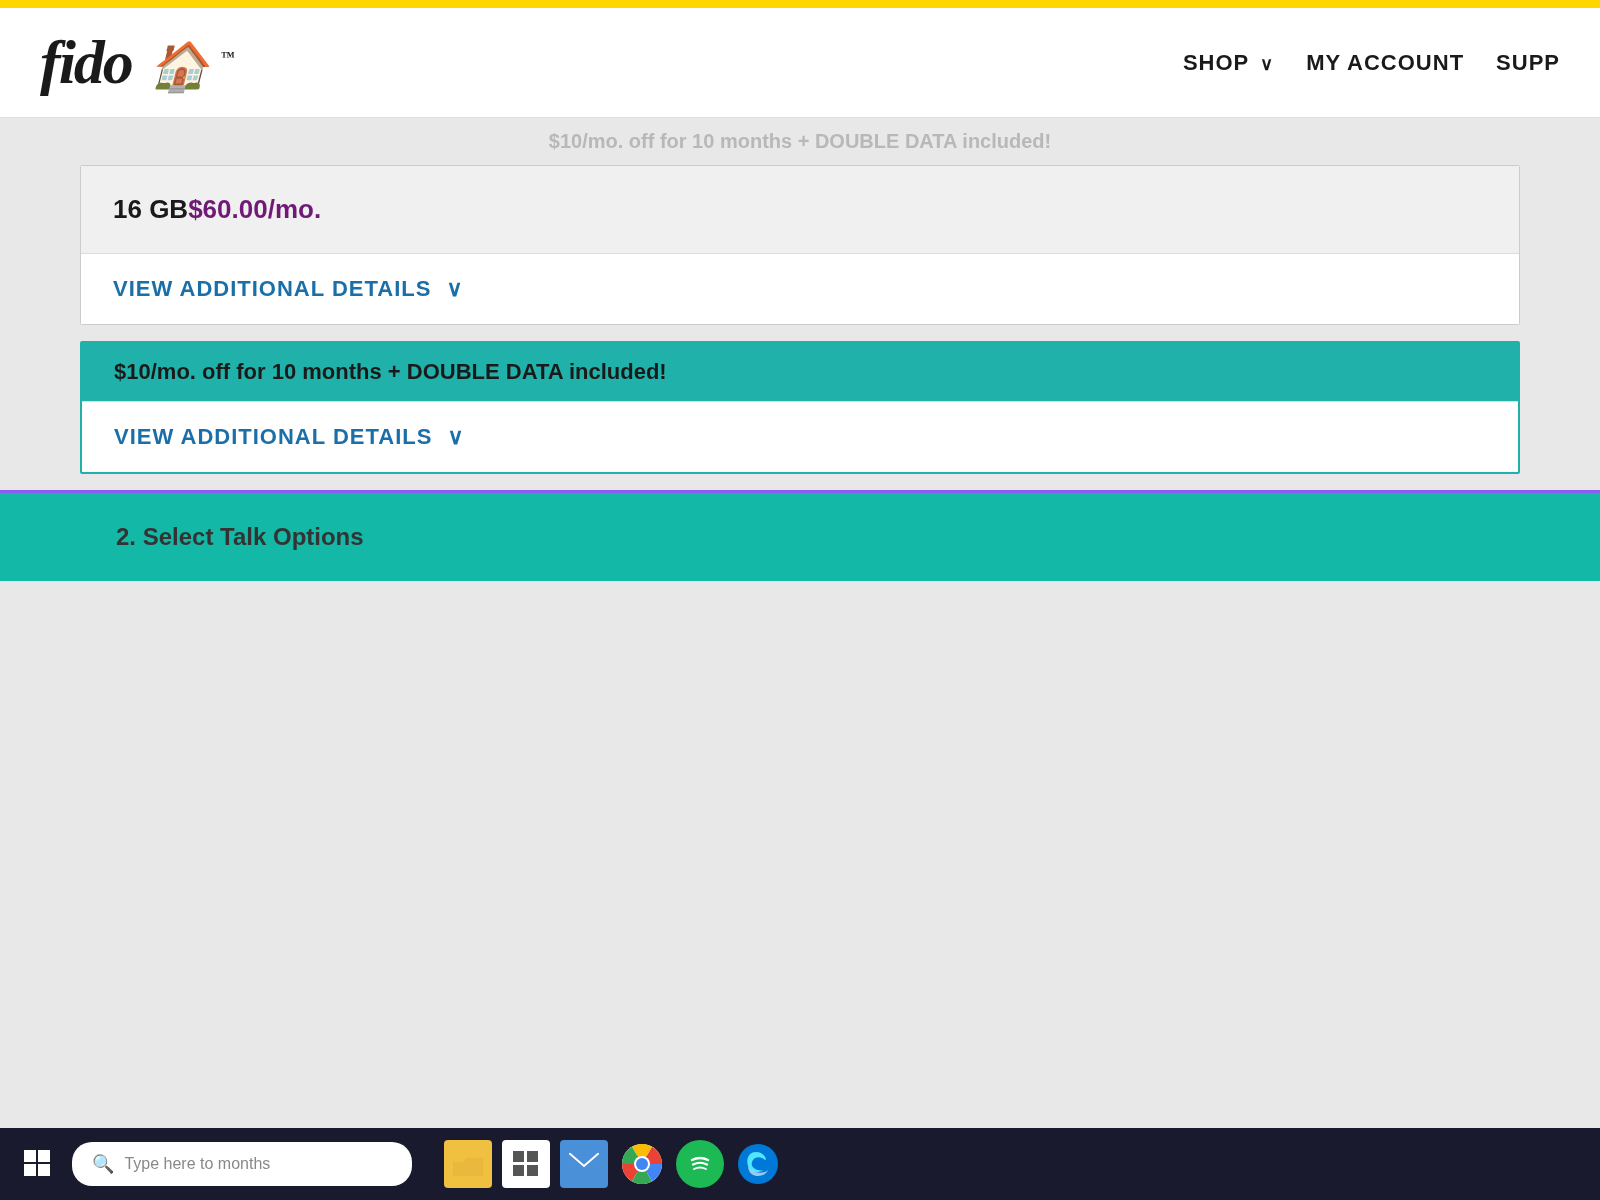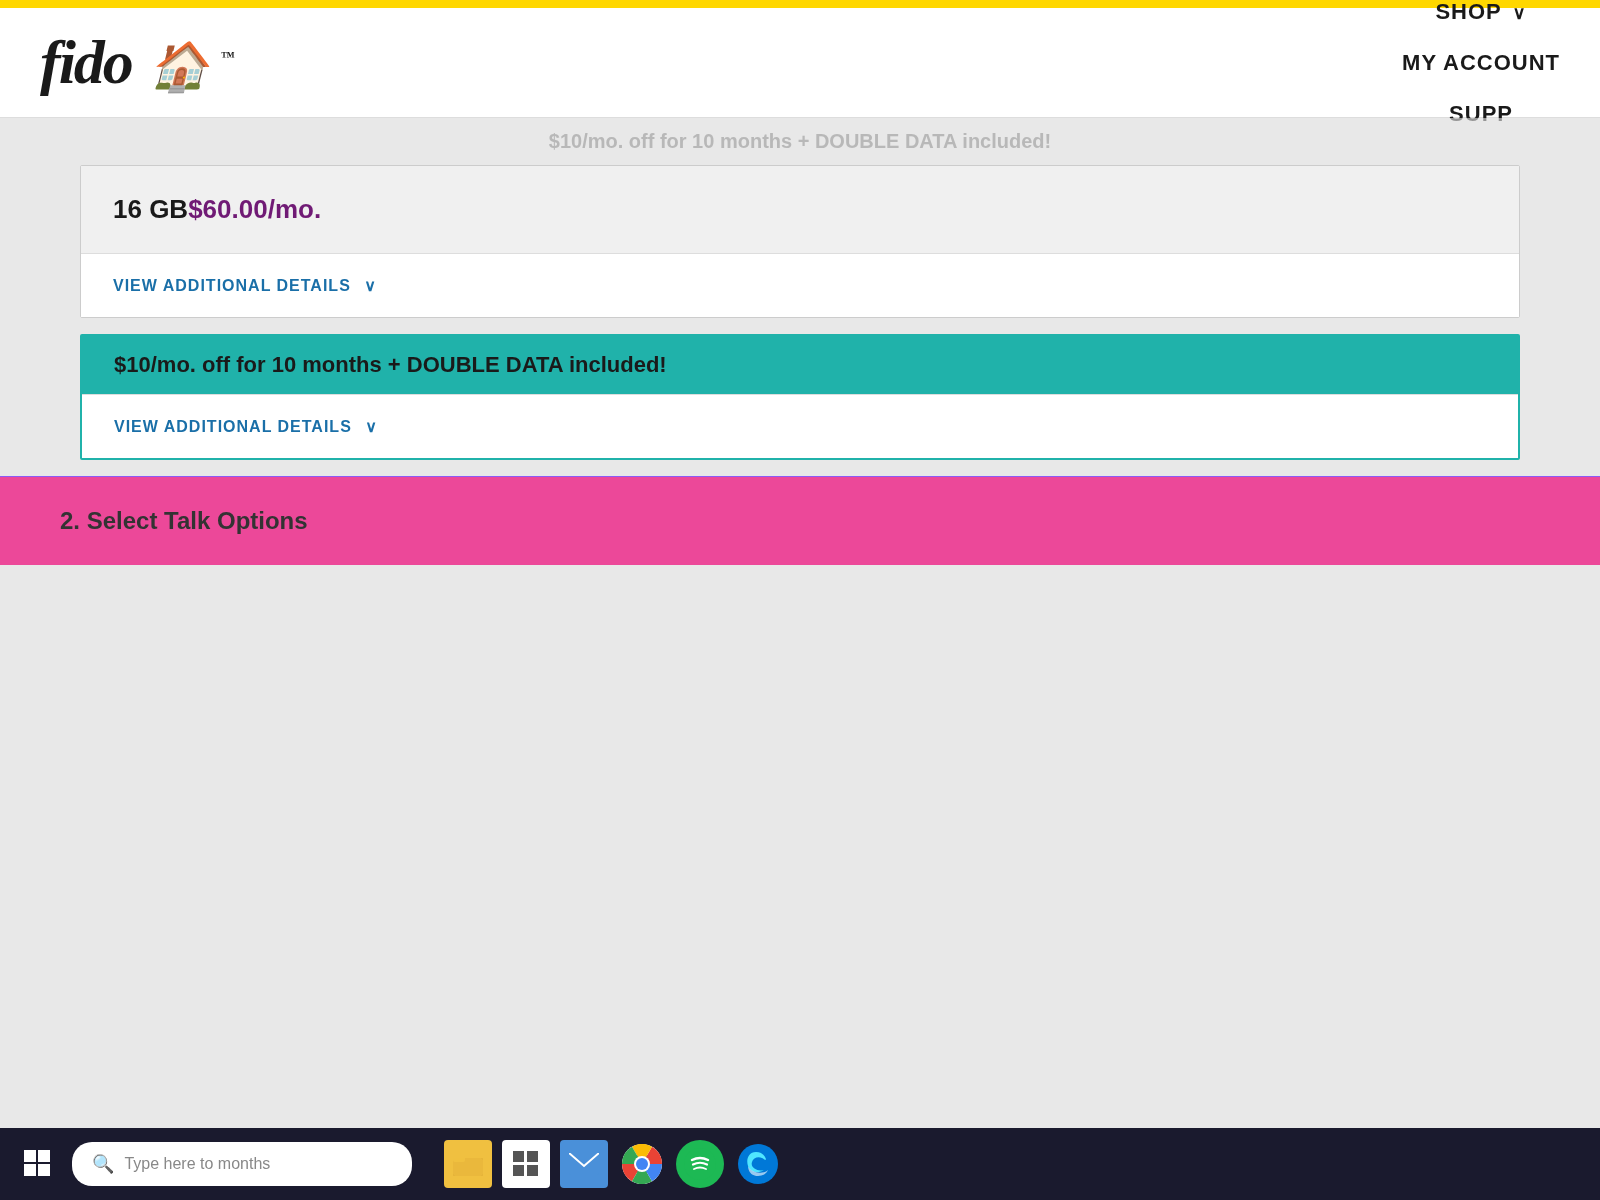--- a/index.html
+++ b/index.html
@@ -54,23 +54,22 @@
     }
 
     .logo-tm {
       font-size: 14px;
       vertical-align: super;
       font-style: normal;
     }
 
     .nav-links {
       display: flex;
-      gap: 25px;
-      align-items: center;
-      flex-direction: column;
+      gap: 32px;
+      align-items: center;
     }
 
     .nav-link {
       font-size: 22px;
       font-weight: 700;
       color: #1a1a1a;
       text-transform: uppercase;
       letter-spacing: 1px;
       cursor: pointer;
     }
@@ -125,21 +124,21 @@
     }
 
     .view-details-row {
       padding: 22px 32px;
       background: #fff;
       border-top: 1px solid #ddd;
       cursor: pointer;
     }
 
     .view-details-link {
-      font-size: 16px;
+      font-size: 22px;
       font-weight: 700;
       color: #1a6fa8;
       text-transform: uppercase;
       letter-spacing: 1px;
     }
 
     .view-details-link .chevron-down {
       margin-left: 8px;
     }
 
@@ -189,23 +188,23 @@
       font-weight: 900;
       color: #1a1a1a;
       text-transform: uppercase;
       letter-spacing: 2px;
       cursor: pointer;
       border-radius: 2px;
     }
 
     
     .section-header {
-      background: #ec4899;
-      padding: 30px 60px;
-      border-top: 1px solid #8b5cf6;
+      background: #14b8a6;
+      padding: 30px 116px;
+      border-top: 3px solid #8b5cf6;
     }
 
     .section-title {
       font-size: 24px;
       font-weight: 600;
       color: #333;
     }
 
     
     .taskbar {

